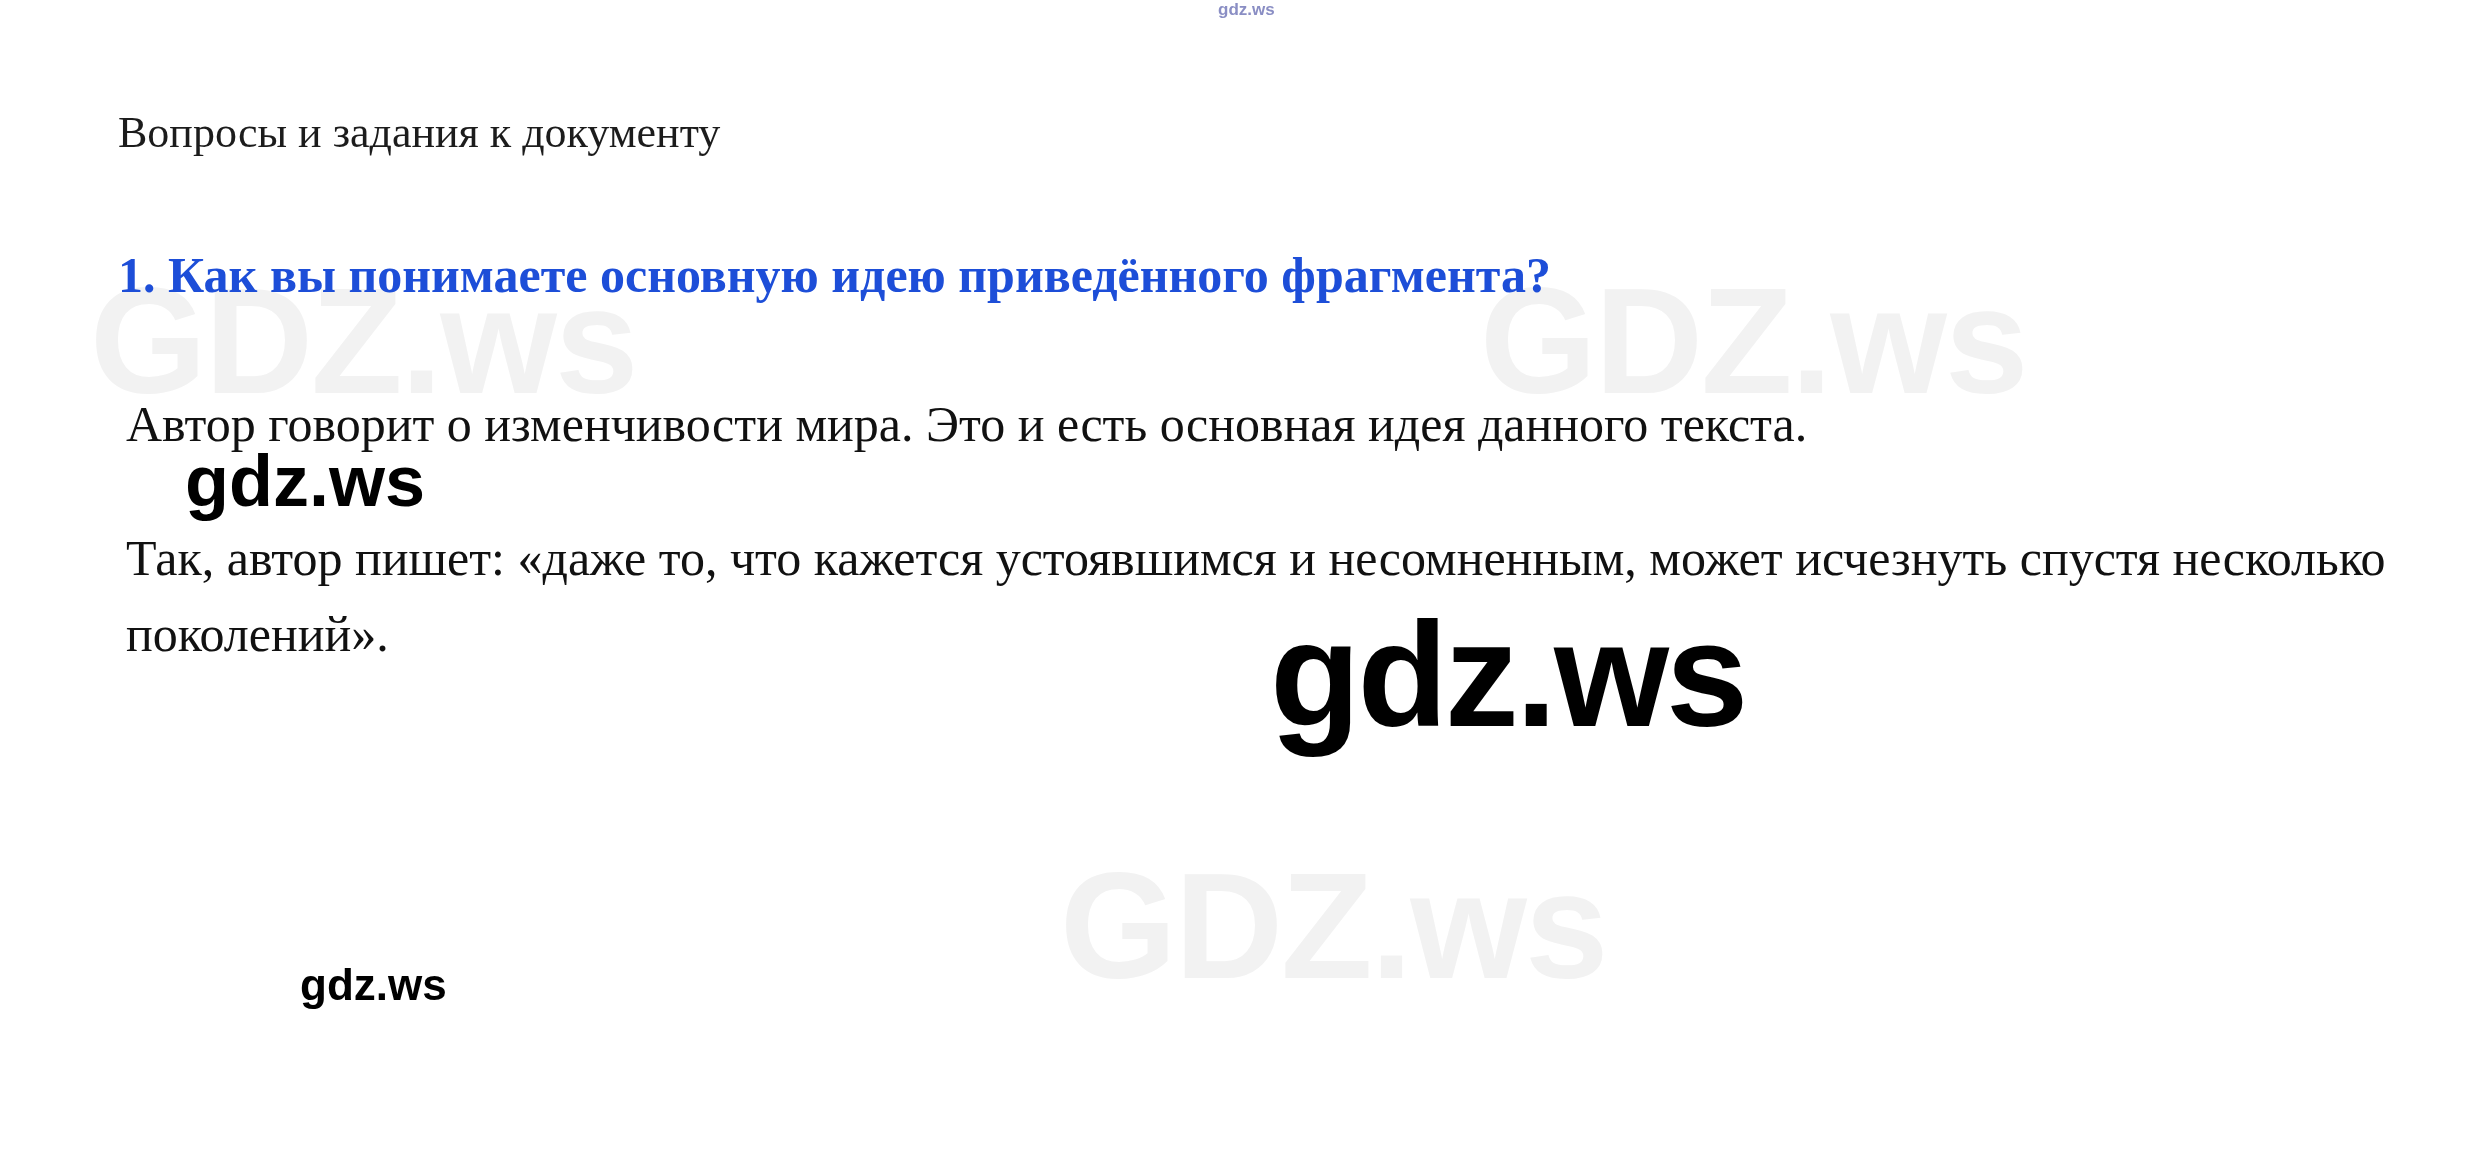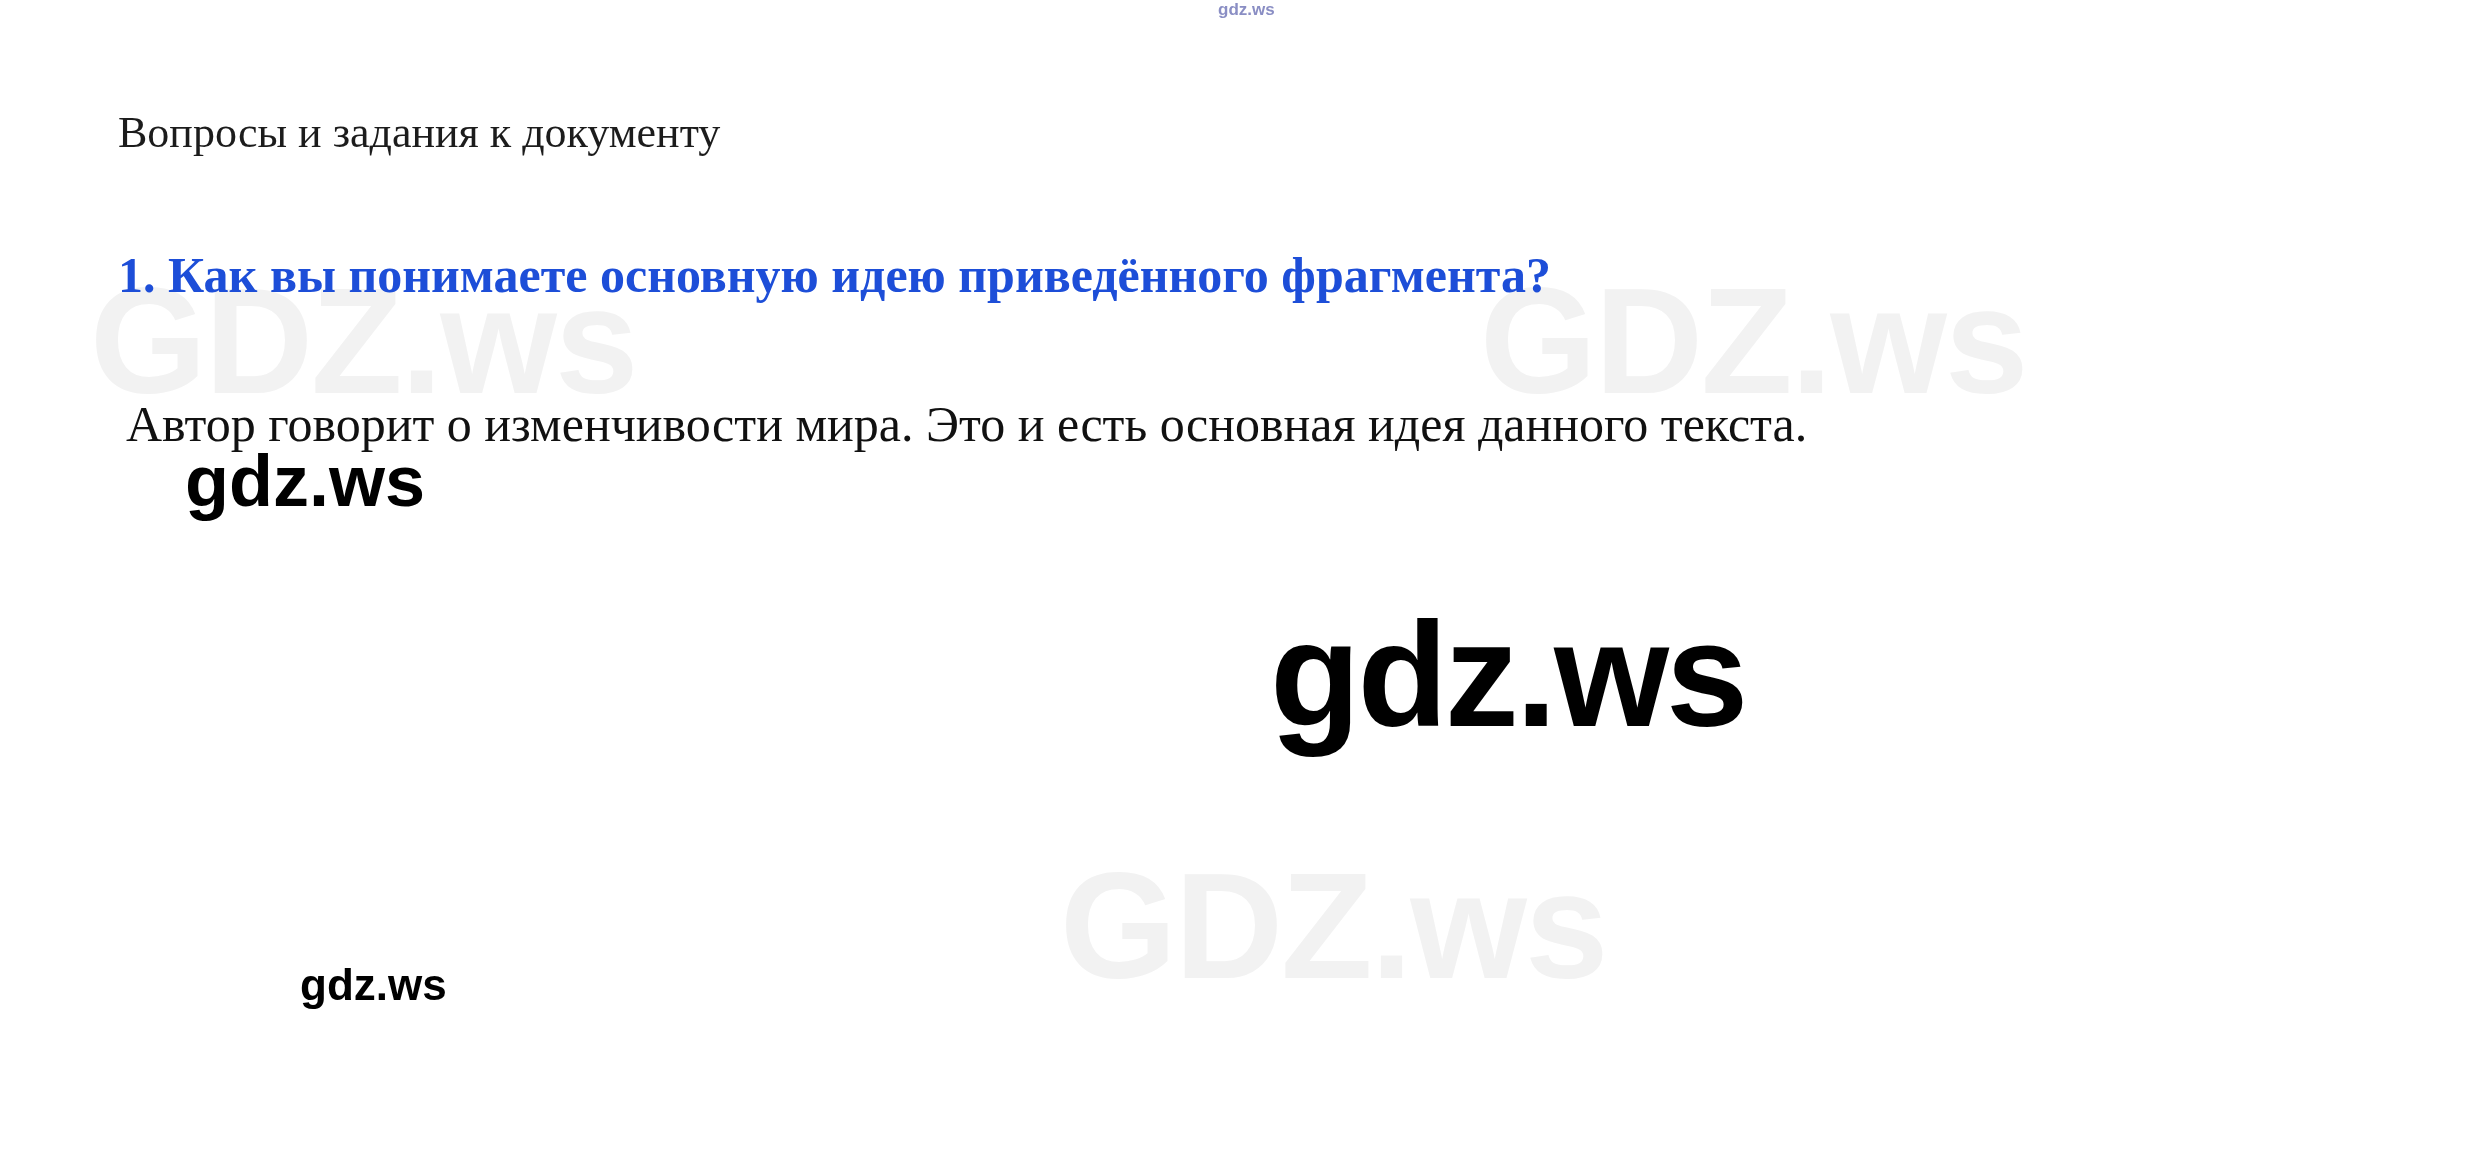--- a/index.html
+++ b/index.html
@@ -107,18 +107,19 @@
 <body>
 
 <div class="wm wm-ghost wm-ghost-1">GDZ.ws</div>
 <div class="wm wm-ghost wm-ghost-2">GDZ.ws</div>
 <div class="wm wm-ghost wm-ghost-3">GDZ.ws</div>
 
 <div class="page">
   <h1 class="doc-title">Вопросы и задания к документу</h1>
   <h2 class="question">1. Как вы понимаете основную идею приведённого фрагмента?</h2>
   <p class="para para-1">Автор говорит о изменчивости мира. Это и есть основная идея данного текста.</p>
+  <p class="para para-2">Так, автор пишет: «даже то, что кажется устоявшимся и несомненным, может исчезнуть спустя несколько поколений».</p>
 </div>
 
 <div class="wm wm-top">gdz.ws</div>
 <div class="wm wm-dark wm-small-1">gdz.ws</div>
 <div class="wm wm-dark wm-big">gdz.ws</div>
 <div class="wm wm-dark wm-small-2">gdz.ws</div>
 
 </body></html>

